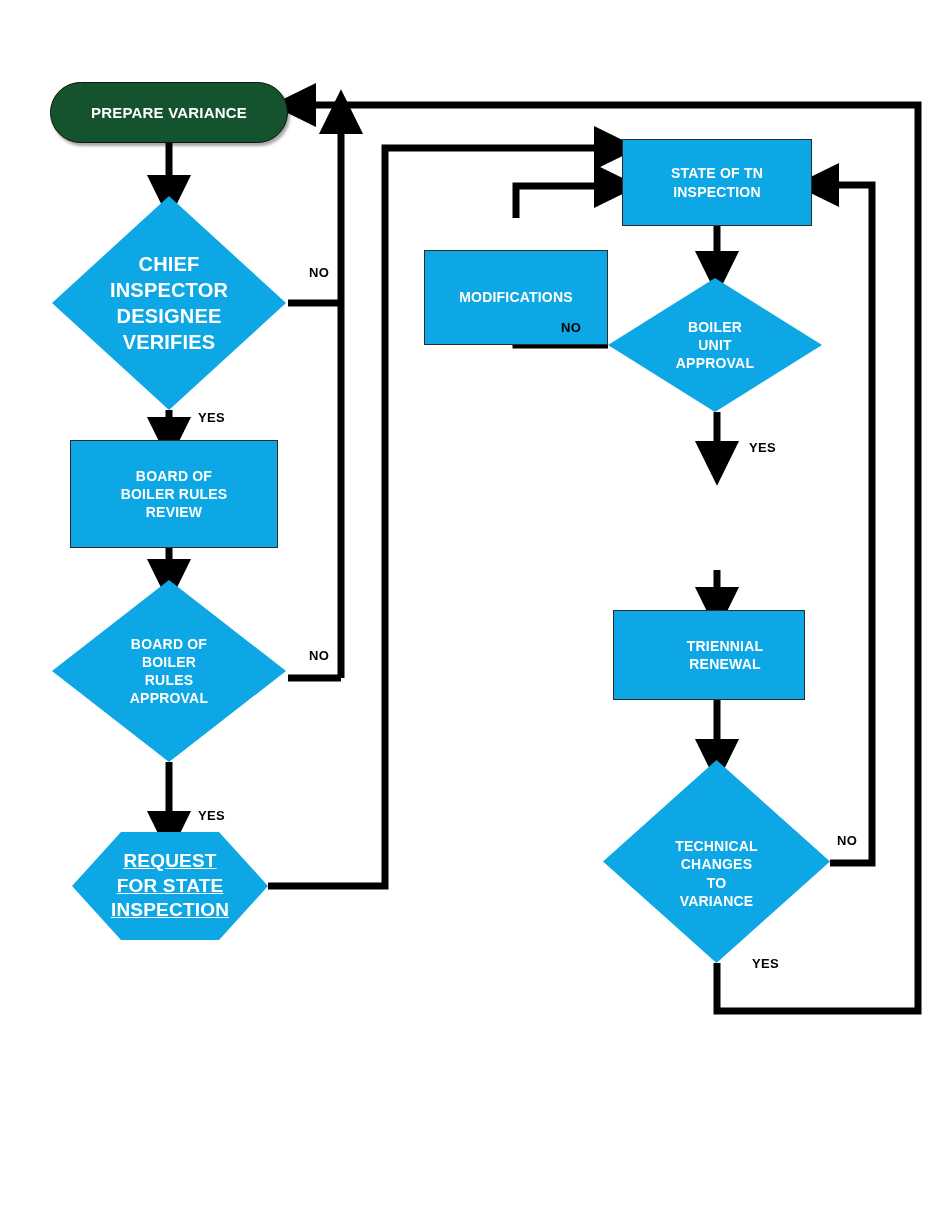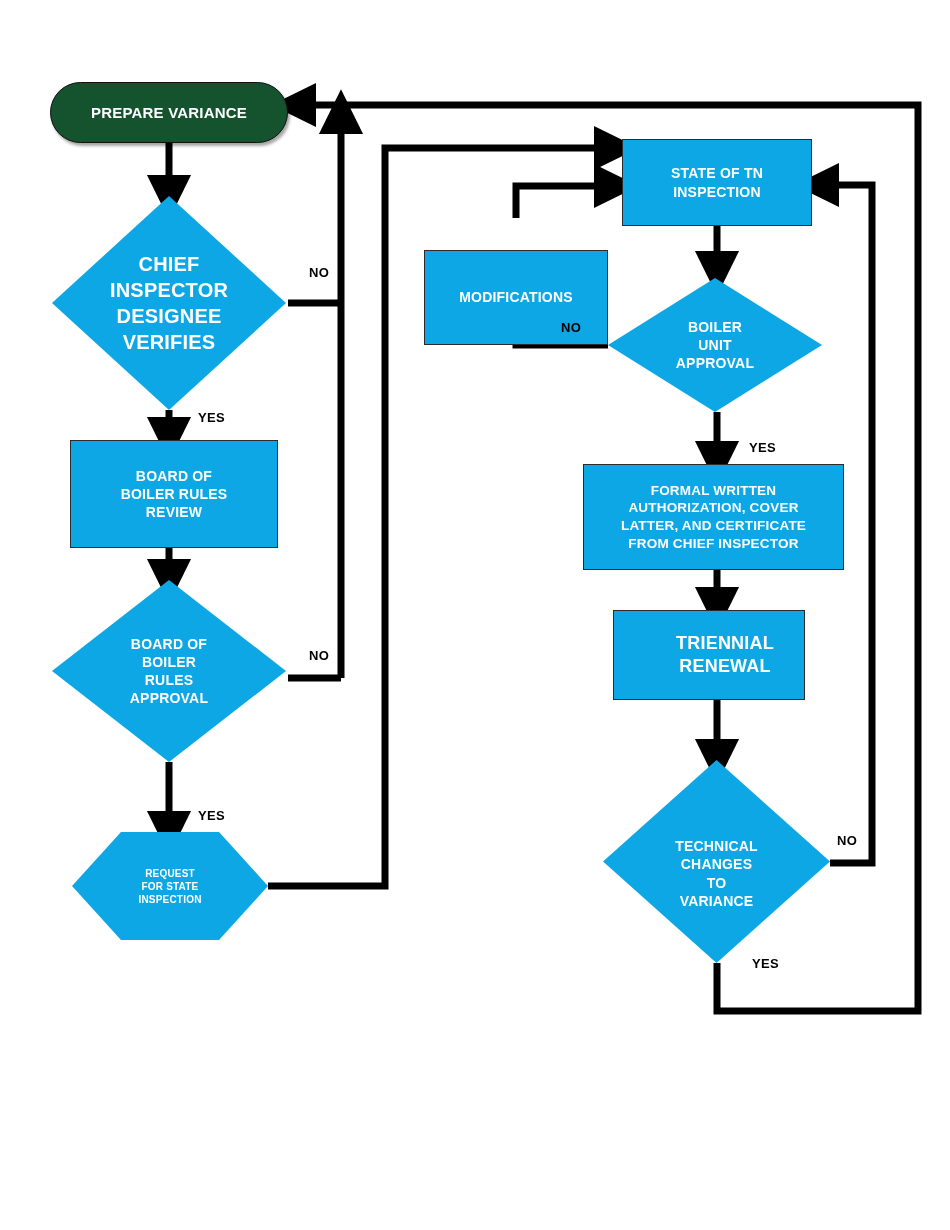--- a/index.html
+++ b/index.html
@@ -94,21 +94,21 @@
   </div>
 
   <div class="node diamond" style="left:52px;top:580px;width:234px;height:182px;font-size:14px;">
     <div class="dshape"></div>
     <span style="white-space:pre-line;">BOARD OF
 BOILER
 RULES
 APPROVAL</span>
   </div>
 
-  <div class="node hex" style="left:72px;top:832px;width:196px;height:108px;font-size:10px;">
+  <div class="node hex" style="left:72px;top:832px;width:196px;height:108px;font-size:19px;text-decoration:underline;">
     <div class="hshape"></div>
     <span style="white-space:pre-line;">REQUEST
 FOR STATE
 INSPECTION</span>
   </div>
 
   <div class="node rect" style="left:622px;top:139px;width:190px;height:87px;font-size:14px;">
     <span style="white-space:pre-line;">STATE OF TN
 INSPECTION</span>
   </div>
@@ -117,28 +117,22 @@
     <span style="white-space:pre-line;">MODIFICATIONS</span>
   </div>
 
   <div class="node diamond" style="left:608px;top:278px;width:214px;height:134px;font-size:14px;">
     <div class="dshape"></div>
     <span style="white-space:pre-line;">BOILER
 UNIT
 APPROVAL</span>
   </div>
 
-  <div class="node rect" style="left:583px;top:464px;width:261px;height:106px;font-size:13.5px;">
-    <span style="white-space:pre-line;">FORMAL WRITTEN
-AUTHORIZATION, COVER
-LATTER, AND CERTIFICATE
-FROM CHIEF INSPECTOR</span>
-  </div>
 
-  <div class="node rect" style="left:613px;top:610px;width:192px;height:90px;font-size:18px;padding-left:32px;">
+  <div class="node rect" style="left:613px;top:610px;width:192px;height:90px;font-size:14px;padding-left:32px;">
     <span style="white-space:pre-line;">TRIENNIAL
 RENEWAL</span>
   </div>
 
   <div class="node diamond" style="left:603px;top:760px;width:227px;height:203px;font-size:14px;">
     <div class="dshape"></div>
     <span style="white-space:pre-line;margin-top:24px;">TECHNICAL
 CHANGES
 TO
 VARIANCE</span>

